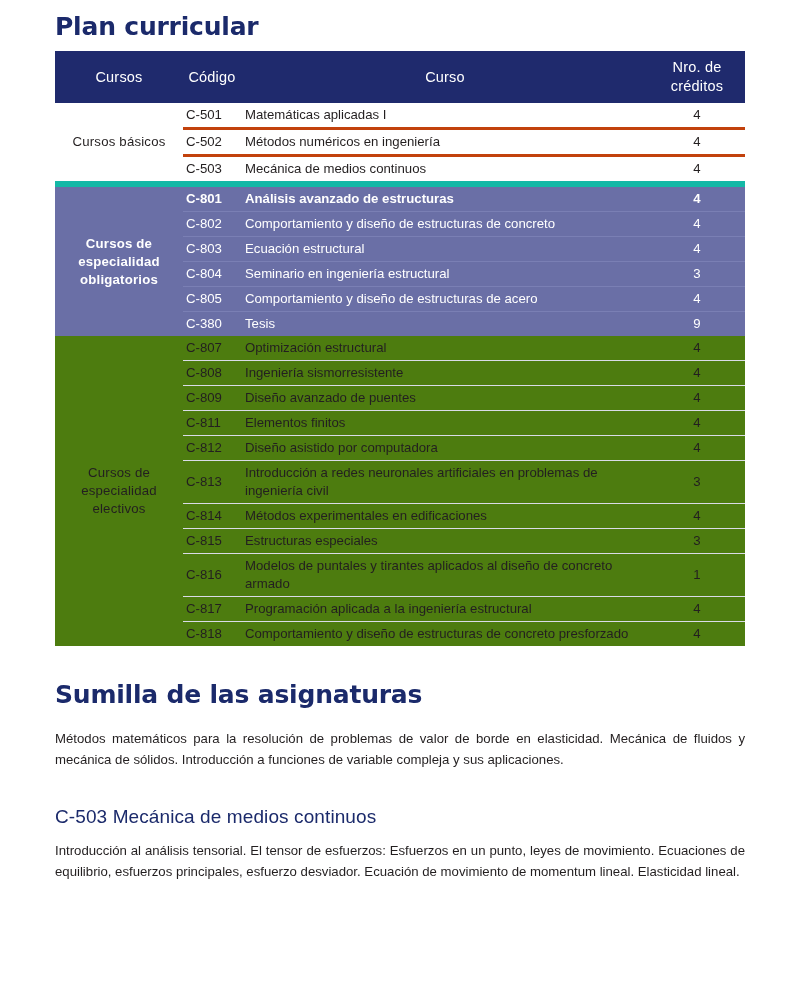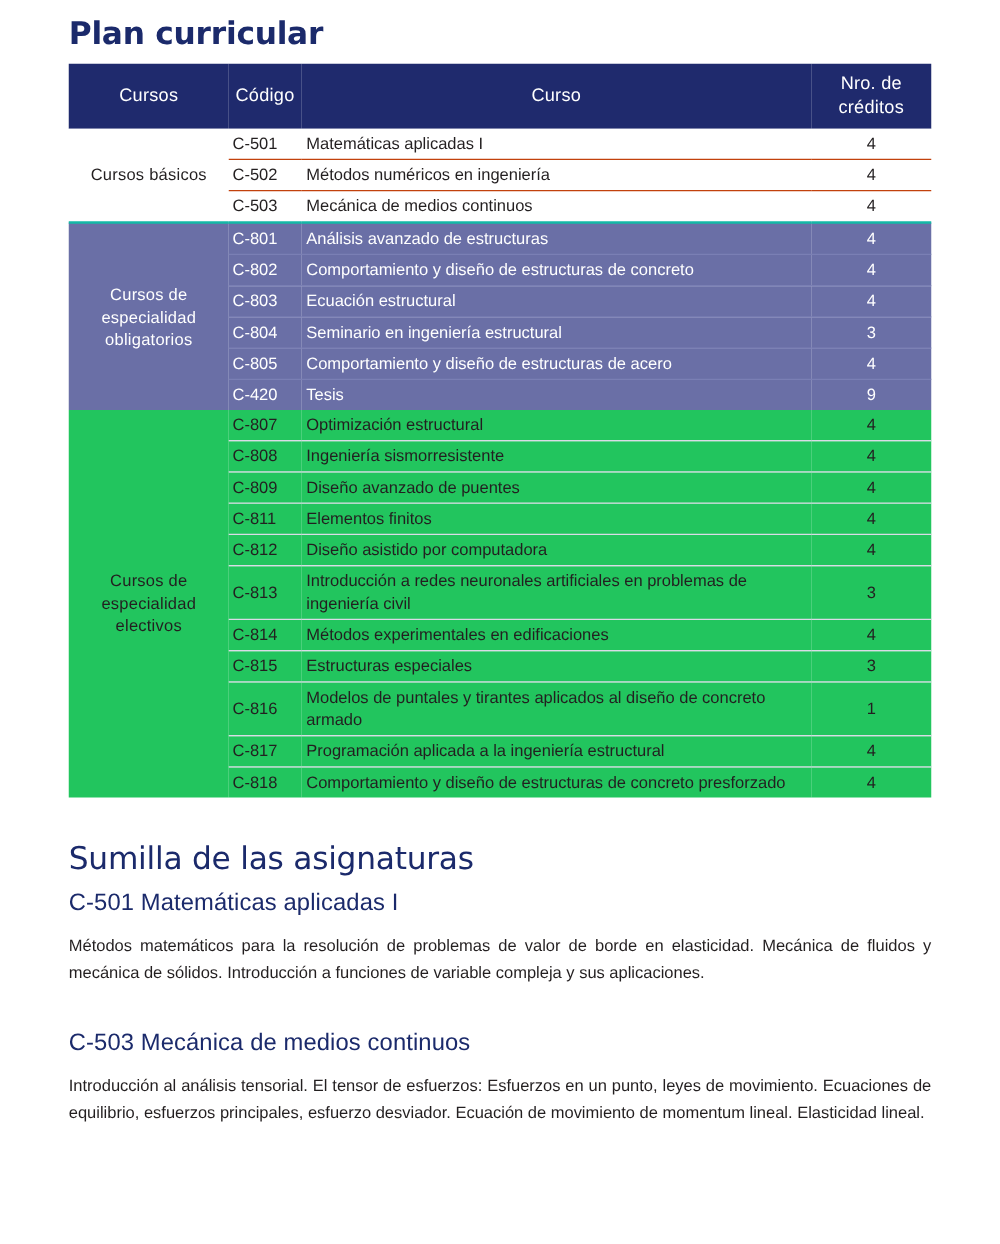--- a/index.html
+++ b/index.html
@@ -29,21 +29,21 @@
     font-weight: bold;
     color: #1b2a6b;
     letter-spacing: -0.2px;
     margin: 0;
     padding-top: 12px;
     line-height: 30px;
   }
   .section-title {
     font-family: "DejaVu Sans", sans-serif;
     font-size: 25px;
-    font-weight: normal;
+    font-weight: bold;
     color: #1b2a6b;
     letter-spacing: -0.2px;
     margin: 0;
     line-height: 30px;
   }
   .course-title {
     font-family: "Liberation Sans", sans-serif;
     font-size: 19px;
     font-weight: normal;
     color: #1b2a6b;
@@ -105,37 +105,37 @@
     vertical-align: middle;
     font-size: 15.5px;
     line-height: 22px;
     color: #1b2a6b;
     letter-spacing: 0.2px;
     padding: 16px 6px !important;
   }
 
   
   tr.band-basic td { background: #ffffff; }
-  tr.band-basic td:not(.group-label) { border-bottom: 1px solid #c2410c; }
+  tr.band-basic td:not(.group-label) { border-bottom: 3px solid #c2410c; }
   tr.band-basic:last-of-type td:not(.group-label) { border-bottom: 0; }
 
   tr.band-required td {
     background: #6a6fa6;
     color: #ffffff;
   }
   tr.band-required .group-label { color: #ffffff; }
   tr.band-required td:not(.group-label) { border-bottom: 1px solid #7a7fb4; }
   tr.band-required.band-last td:not(.group-label) { border-bottom: 0; }
 
-  tr.band-elective td { background: #22c55e; }
+  tr.band-elective td { background: #4d7c0f; }
   tr.band-elective td:not(.group-label) { border-bottom: 1px solid #d9dbe6; }
   tr.band-elective.band-last td:not(.group-label) { border-bottom: 0; }
 
   
-  tr.rule-top td { border-top: 2px solid #14b8a6; }
+  tr.rule-top td { border-top: 6px solid #14b8a6; font-weight: bold; }
   tr.rule-bottom td { border-bottom: 2px solid #1f2a6d; }
   tr.table-end td { border-bottom: 2.5px solid #1f2a6d; }
   .course-block { margin-top: 0; }
   .gap-s  { height: 10px; }
   .gap-l  { height: 34px; }
 </style>
 </head>
 <body>
 
 <div class="page">
@@ -194,21 +194,21 @@
           <td class="cell-code">C-804</td>
           <td class="cell-name">Seminario en ingeniería estructural</td>
           <td class="cell-credit">3</td>
         </tr>
         <tr class="band-required">
           <td class="cell-code">C-805</td>
           <td class="cell-name">Comportamiento y diseño de estructuras de acero</td>
           <td class="cell-credit">4</td>
         </tr>
         <tr class="band-required band-last rule-bottom">
-          <td class="cell-code">C-420</td>
+          <td class="cell-code">C-380</td>
           <td class="cell-name">Tesis</td>
           <td class="cell-credit">9</td>
         </tr>
         <tr class="band-elective">
           <td class="group-label" rowspan="11">Cursos de especialidad electivos</td>
           <td class="cell-code">C-807</td>
           <td class="cell-name">Optimización estructural</td>
           <td class="cell-credit">4</td>
         </tr>
         <tr class="band-elective">
@@ -263,21 +263,20 @@
         </tr>
       </tbody>
   </table>
 
   <div class="gap-l"></div>
 
   <h2 class="section-title">Sumilla de las asignaturas</h2>
 
   <div id="sumilla-list">
       <div class="course-block" style="margin-top: 8px;">
-        <h3 class="course-title">C-501 Matemáticas aplicadas I</h3>
         <div class="gap-s"></div>
         <p class="body-text">Métodos matemáticos para la resolución de problemas de valor de borde en elasticidad. Mecánica de fluidos y mecánica de sólidos. Introducción a funciones de variable compleja y sus aplicaciones.</p>
       </div>
       <div class="course-block" style="margin-top: 34px;">
         <h3 class="course-title">C-503 Mecánica de medios continuos</h3>
         <div class="gap-s"></div>
         <p class="body-text">Introducción al análisis tensorial. El tensor de esfuerzos: Esfuerzos en un punto, leyes de movimiento. Ecuaciones de equilibrio, esfuerzos principales, esfuerzo desviador. Ecuación de movimiento de momentum lineal. Elasticidad lineal.</p>
       </div>
     </div>
 

